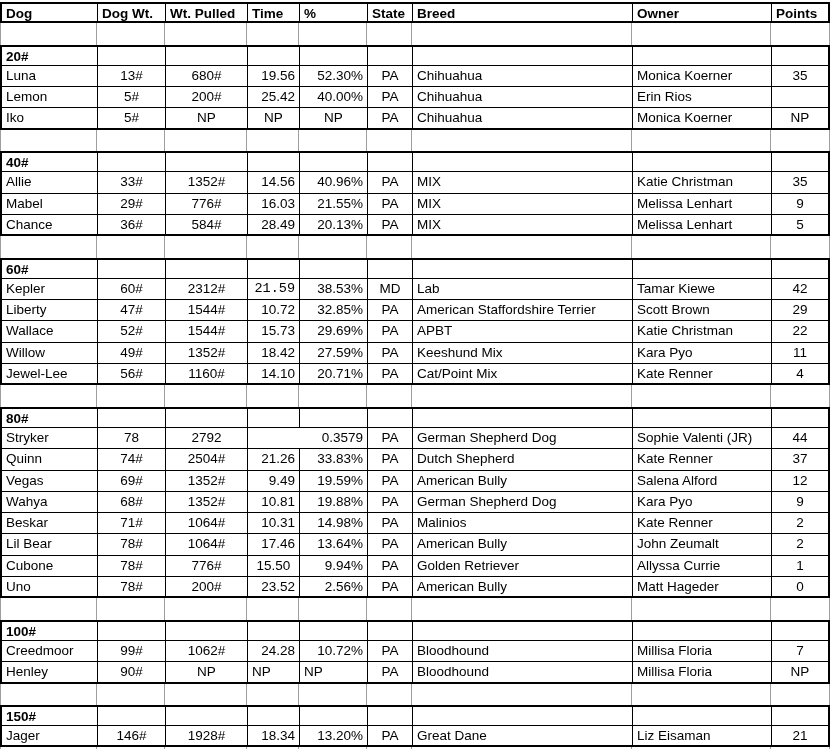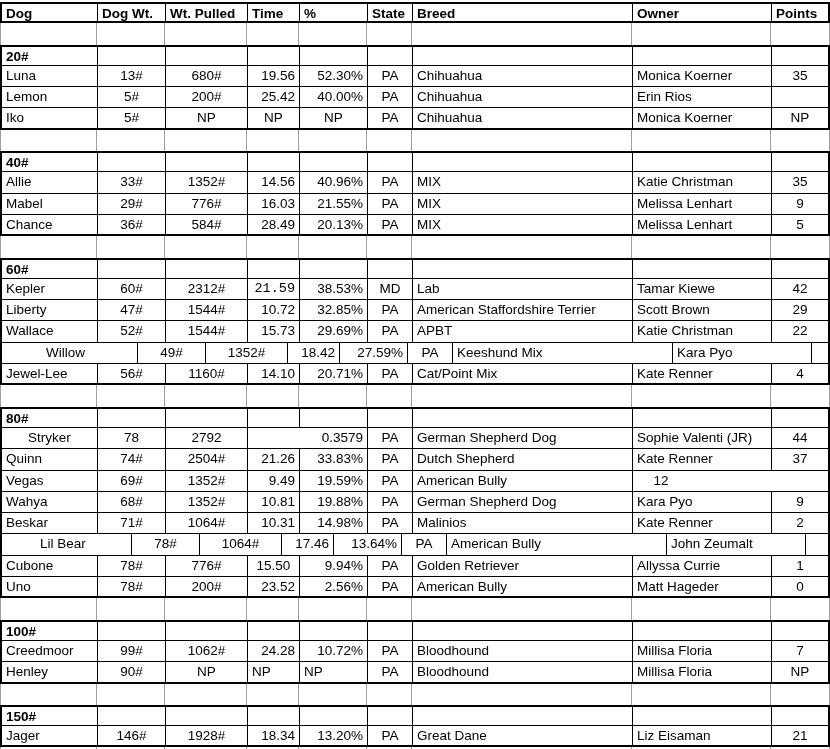--- a/index.html
+++ b/index.html
@@ -215,21 +215,21 @@
       <div class="cell" style="width: 68px; text-align: center;">52#</div>
       <div class="cell" style="width: 82px; text-align: center;">1544#</div>
       <div class="cell" style="width: 52px; text-align: right;">15.73</div>
       <div class="cell" style="width: 68px; text-align: right;">29.69%</div>
       <div class="cell" style="width: 45px; text-align: center;">PA</div>
       <div class="cell" style="width: 220px; text-align: left;">APBT</div>
       <div class="cell" style="width: 139px; text-align: left;">Katie Christman</div>
       <div class="cell" style="width: 56px; text-align: center;">22</div>
     </div>
     <div class="row r-data sep">
-      <div class="cell" style="width: 96px; text-align: left; margin-left: 40px;">Willow</div>
+      <div class="cell" style="width: 96px; text-align: left;">Willow</div>
       <div class="cell" style="width: 68px; text-align: center;">49#</div>
       <div class="cell" style="width: 82px; text-align: center;">1352#</div>
       <div class="cell" style="width: 52px; text-align: right;">18.42</div>
       <div class="cell" style="width: 68px; text-align: right;">27.59%</div>
       <div class="cell" style="width: 45px; text-align: center;">PA</div>
       <div class="cell" style="width: 220px; text-align: left;">Keeshund Mix</div>
       <div class="cell" style="width: 139px; text-align: left;">Kara Pyo</div>
       <div class="cell" style="width: 56px; text-align: center;">11</div>
     </div>
     <div class="row r-data be">
@@ -259,21 +259,21 @@
       <div class="cell" style="width: 68px; text-align: center;"></div>
       <div class="cell" style="width: 82px; text-align: center;"></div>
       <div class="cell" style="width: 52px; text-align: right;"></div>
       <div class="cell" style="width: 68px; text-align: right;"></div>
       <div class="cell" style="width: 45px; text-align: center;"></div>
       <div class="cell" style="width: 220px; text-align: left;"></div>
       <div class="cell" style="width: 139px; text-align: left;"></div>
       <div class="cell" style="width: 56px; text-align: center;"></div>
     </div>
     <div class="row r-data sep">
-      <div class="cell" style="width: 96px; text-align: center;">Stryker</div>
+      <div class="cell" style="width: 96px; text-align: left;">Stryker</div>
       <div class="cell" style="width: 68px; text-align: center;">78</div>
       <div class="cell" style="width: 82px; text-align: center;">2792</div>
       <div class="cell" style="width: 52px; text-align: right; margin-top: 41px;">41.08</div>
       <div class="cell" style="width: 68px; text-align: right;">0.3579</div>
       <div class="cell" style="width: 45px; text-align: center;">PA</div>
       <div class="cell" style="width: 220px; text-align: left;">German Shepherd Dog</div>
       <div class="cell" style="width: 139px; text-align: left;">Sophie Valenti (JR)</div>
       <div class="cell" style="width: 56px; text-align: center;">44</div>
     </div>
     <div class="row r-data sep">
@@ -288,20 +288,21 @@
       <div class="cell" style="width: 56px; text-align: center;">37</div>
     </div>
     <div class="row r-data sep">
       <div class="cell" style="width: 96px; text-align: left;">Vegas</div>
       <div class="cell" style="width: 68px; text-align: center;">69#</div>
       <div class="cell" style="width: 82px; text-align: center;">1352#</div>
       <div class="cell" style="width: 52px; text-align: right;">9.49</div>
       <div class="cell" style="width: 68px; text-align: right;">19.59%</div>
       <div class="cell" style="width: 45px; text-align: center;">PA</div>
       <div class="cell" style="width: 220px; text-align: left;">American Bully</div>
+      <div class="cell" style="width: 139px; text-align: left;">Salena Alford</div>
       <div class="cell" style="width: 56px; text-align: center;">12</div>
     </div>
     <div class="row r-data sep">
       <div class="cell" style="width: 96px; text-align: left;">Wahya</div>
       <div class="cell" style="width: 68px; text-align: center;">68#</div>
       <div class="cell" style="width: 82px; text-align: center;">1352#</div>
       <div class="cell" style="width: 52px; text-align: right;">10.81</div>
       <div class="cell" style="width: 68px; text-align: right;">19.88%</div>
       <div class="cell" style="width: 45px; text-align: center;">PA</div>
       <div class="cell" style="width: 220px; text-align: left;">German Shepherd Dog</div>
@@ -313,21 +314,21 @@
       <div class="cell" style="width: 68px; text-align: center;">71#</div>
       <div class="cell" style="width: 82px; text-align: center;">1064#</div>
       <div class="cell" style="width: 52px; text-align: right;">10.31</div>
       <div class="cell" style="width: 68px; text-align: right;">14.98%</div>
       <div class="cell" style="width: 45px; text-align: center;">PA</div>
       <div class="cell" style="width: 220px; text-align: left;">Malinios</div>
       <div class="cell" style="width: 139px; text-align: left;">Kate Renner</div>
       <div class="cell" style="width: 56px; text-align: center;">2</div>
     </div>
     <div class="row r-data sep">
-      <div class="cell" style="width: 96px; text-align: left; margin-left: 34px;">Lil Bear</div>
+      <div class="cell" style="width: 96px; text-align: left;">Lil Bear</div>
       <div class="cell" style="width: 68px; text-align: center;">78#</div>
       <div class="cell" style="width: 82px; text-align: center;">1064#</div>
       <div class="cell" style="width: 52px; text-align: right;">17.46</div>
       <div class="cell" style="width: 68px; text-align: right;">13.64%</div>
       <div class="cell" style="width: 45px; text-align: center;">PA</div>
       <div class="cell" style="width: 220px; text-align: left;">American Bully</div>
       <div class="cell" style="width: 139px; text-align: left;">John Zeumalt</div>
       <div class="cell" style="width: 56px; text-align: center;">2</div>
     </div>
     <div class="row r-data sep">

